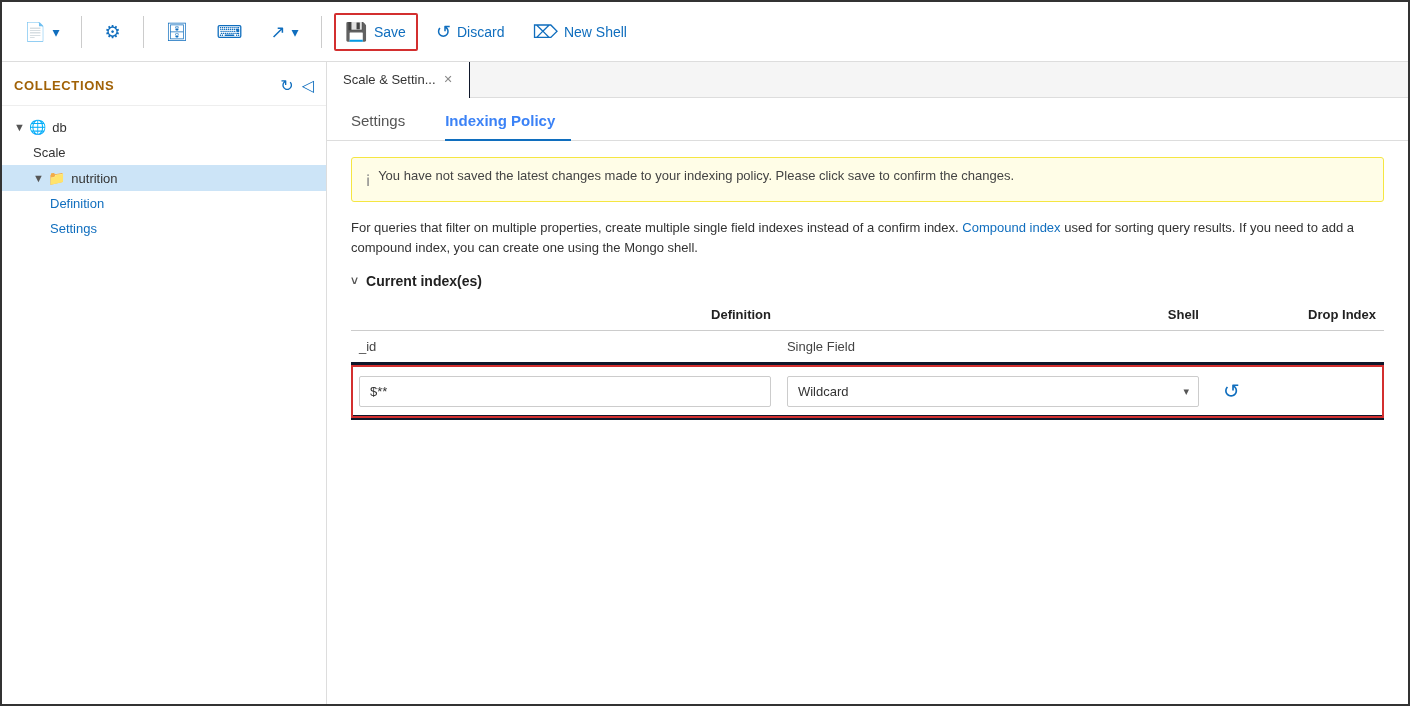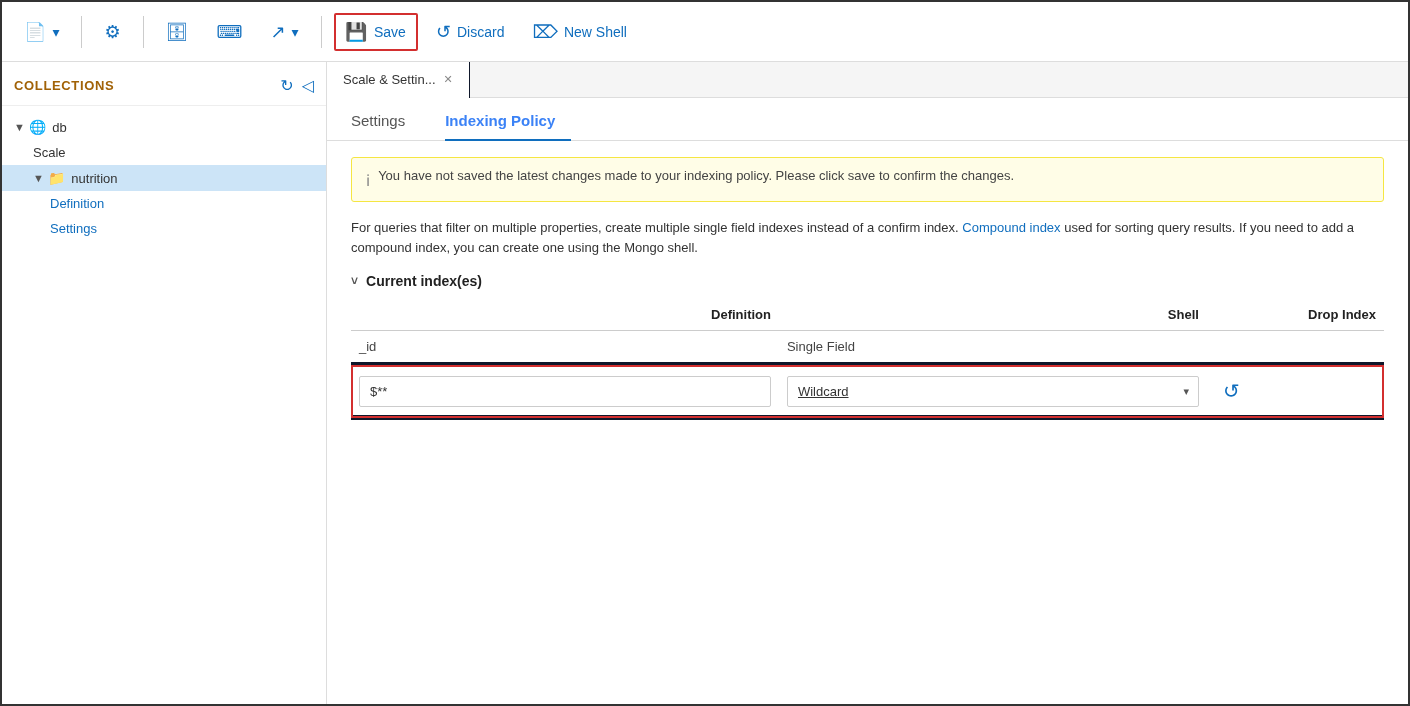--- a/index.html
+++ b/index.html
@@ -206,21 +206,20 @@
       width: 100%;
       padding: 7px 30px 7px 10px;
       border: 1px solid #ccc;
       border-radius: 2px;
       font-size: 13px;
       color: #333;
       appearance: none;
       background: #fff;
       cursor: pointer;
       outline: none;
-      text-decoration: underline;
     }
     .select-chevron {
       position: absolute;
       right: 10px;
       top: 50%;
       transform: translateY(-50%);
       color: #555;
       font-size: 11px;
       pointer-events: none;
     }

